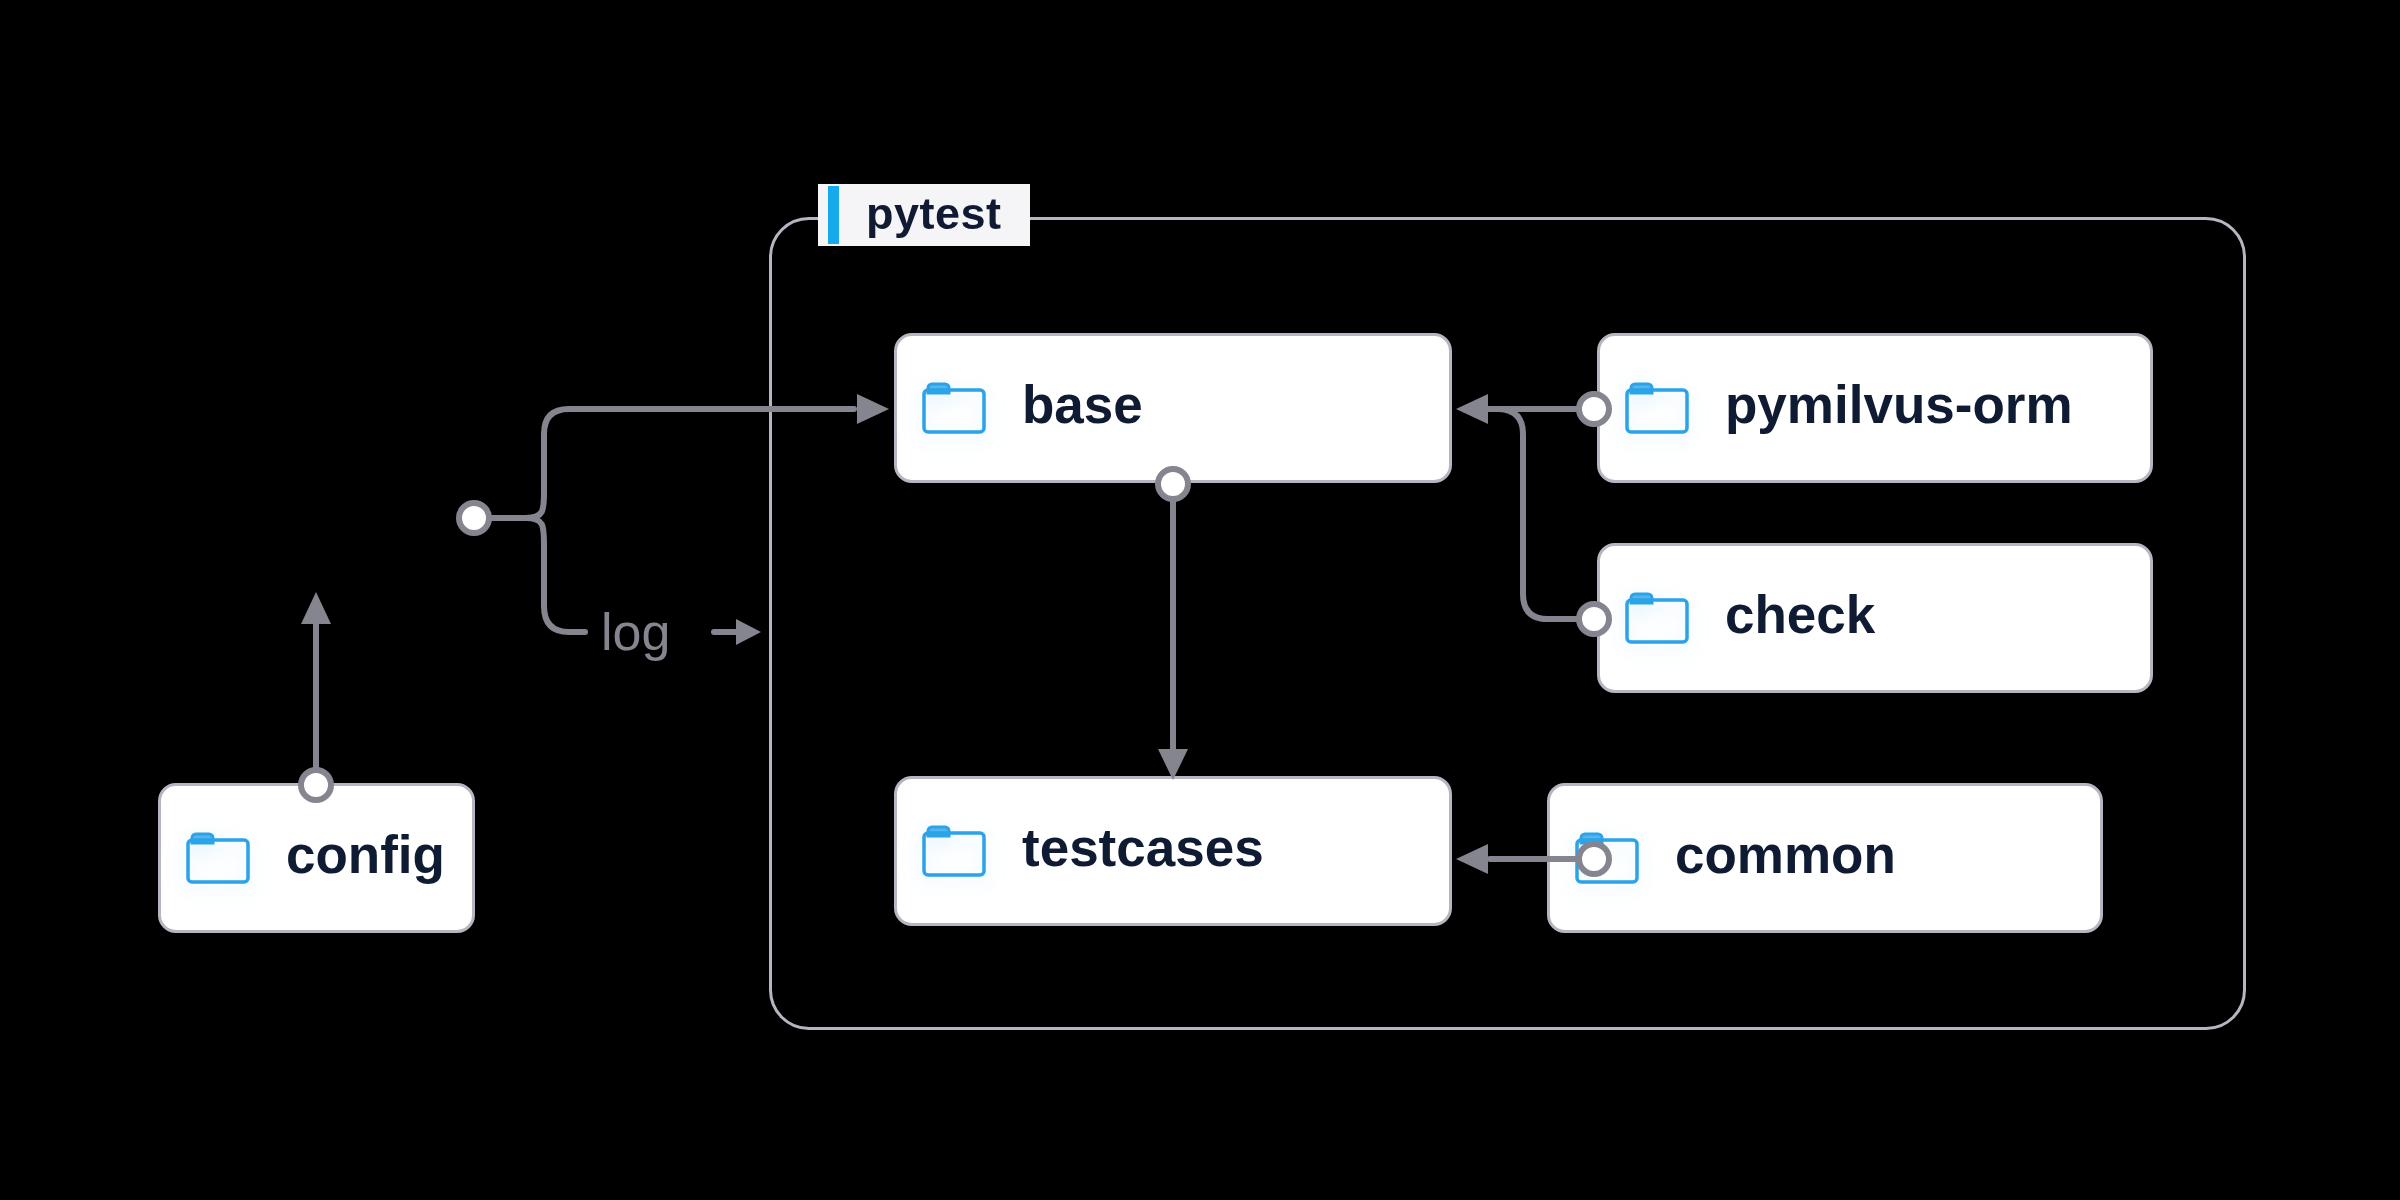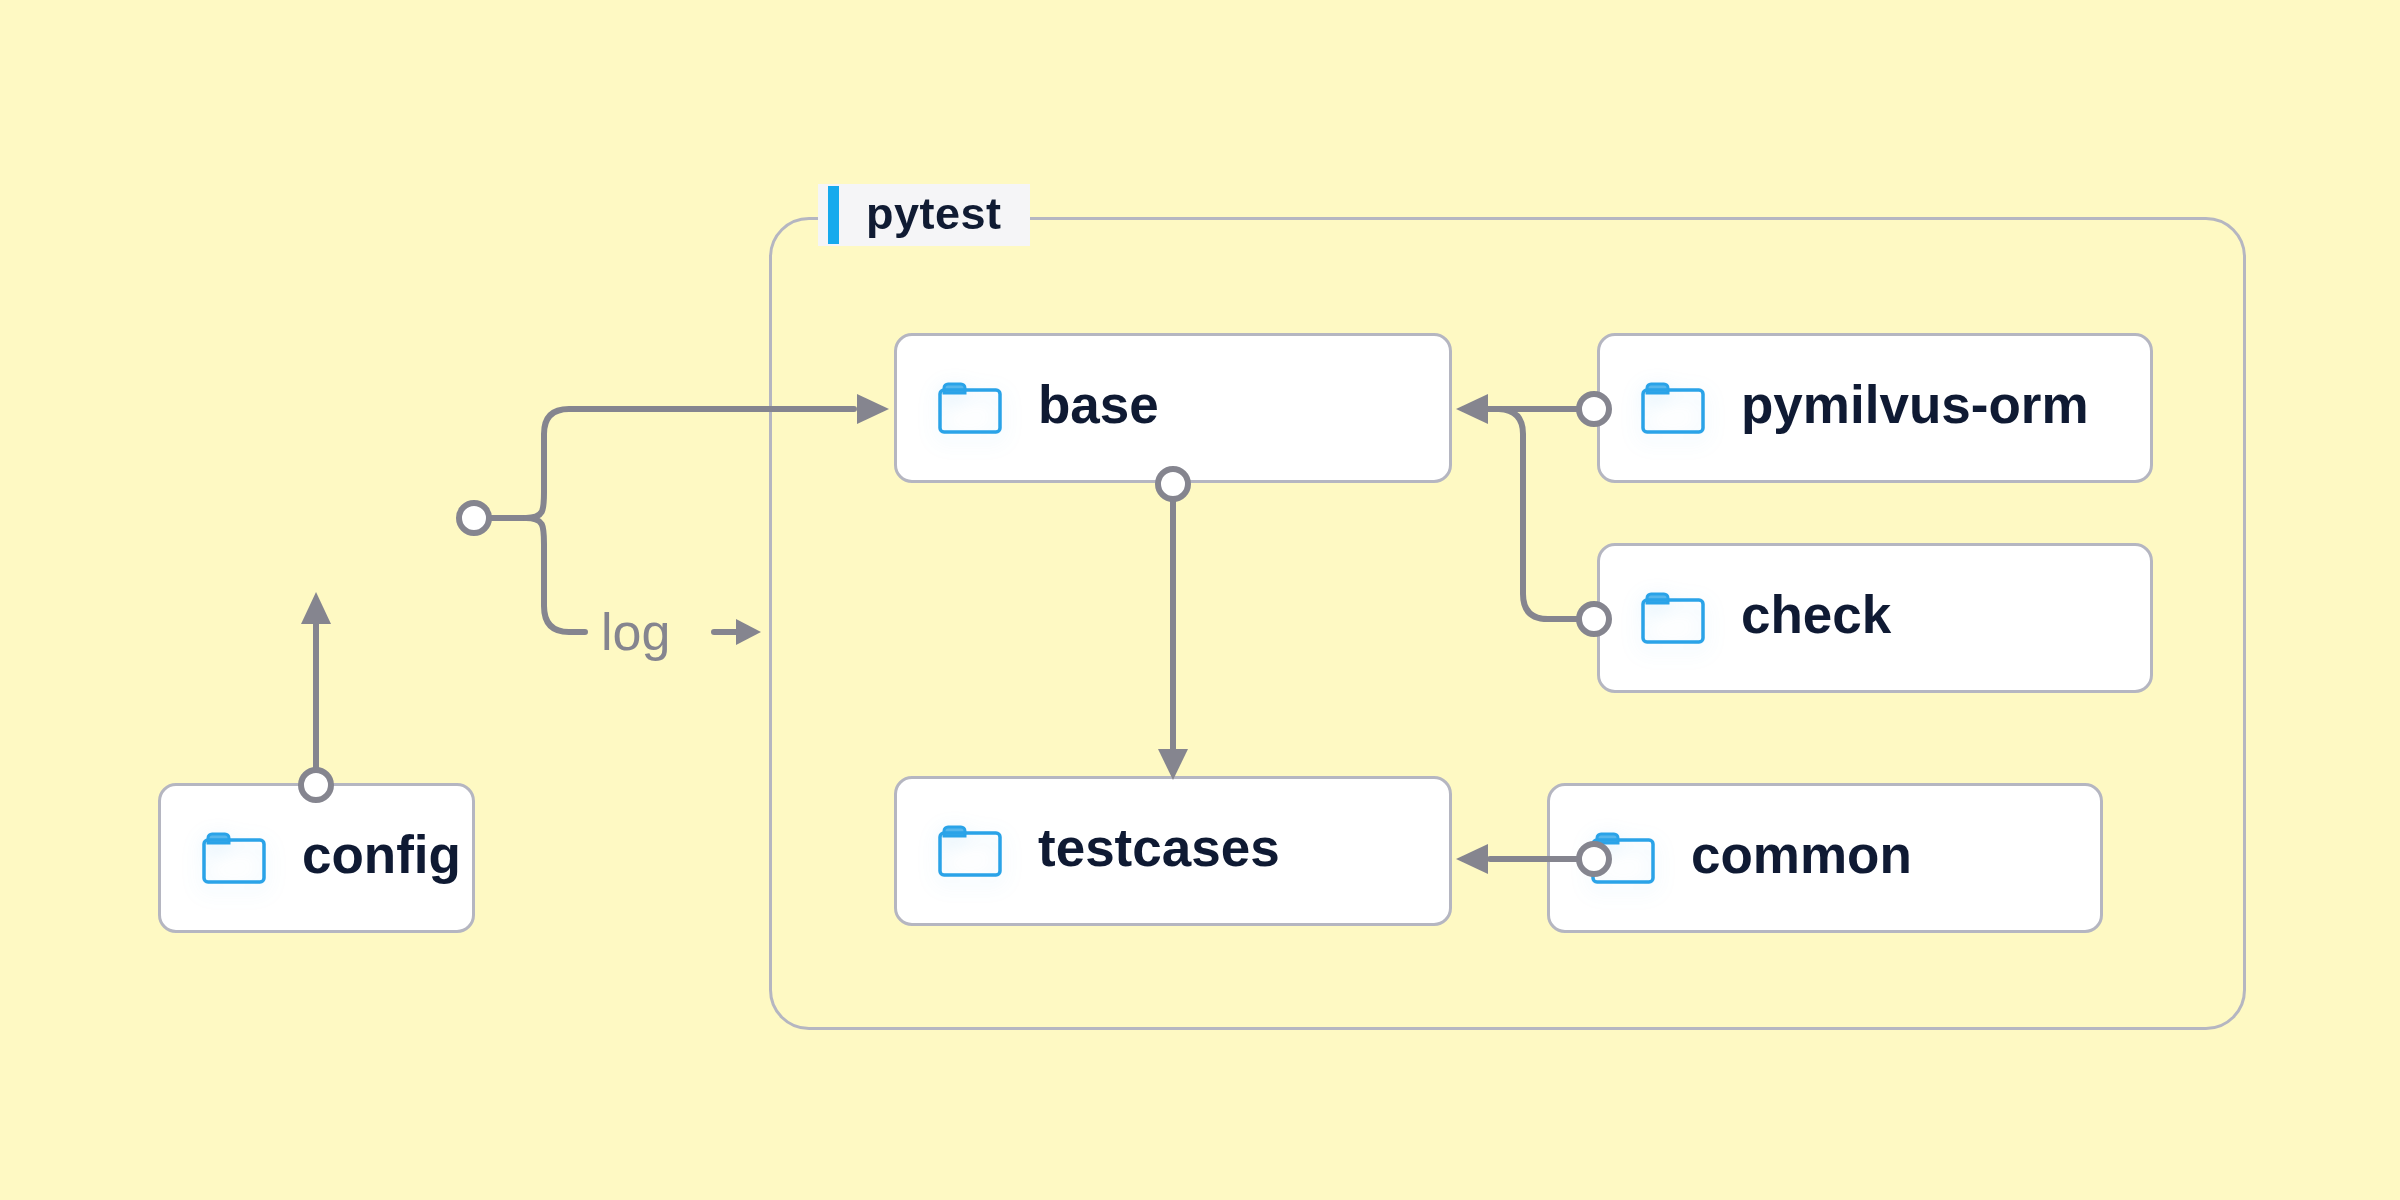--- a/index.html
+++ b/index.html
@@ -4,21 +4,21 @@
 <style>
   html,body{margin:0;padding:0;}
   body{
     background:#f5f5f7;
     font-family:"Liberation Sans", sans-serif;
   }
   .canvas{
     position:relative;
     width:2400px;
     height:1200px;
-    background:#fef9c3;
+    background:#000000;
     overflow:hidden;
   }
   
   .group-box{
     position:absolute;
     left:769px; top:217px;
     width:1477px; height:813px;
     border:3px solid #b5b6c1;
     border-radius:40px;
     box-sizing:border-box;
@@ -49,21 +49,21 @@
   
   .node{
     position:absolute;
     height:150px;
     background:#ffffff;
     border:3px solid #b5b6c1;
     border-radius:18px;
     box-sizing:border-box;
     display:flex;
     align-items:center;
-    padding-left:40px;
+    padding-left:24px;
     gap:35px;
     z-index:2;
   }
   .node .label{
     font-size:53px;
     font-weight:700;
     color:#0f1a33;
     line-height:1;
     padding-bottom:8px;
     white-space:nowrap;

